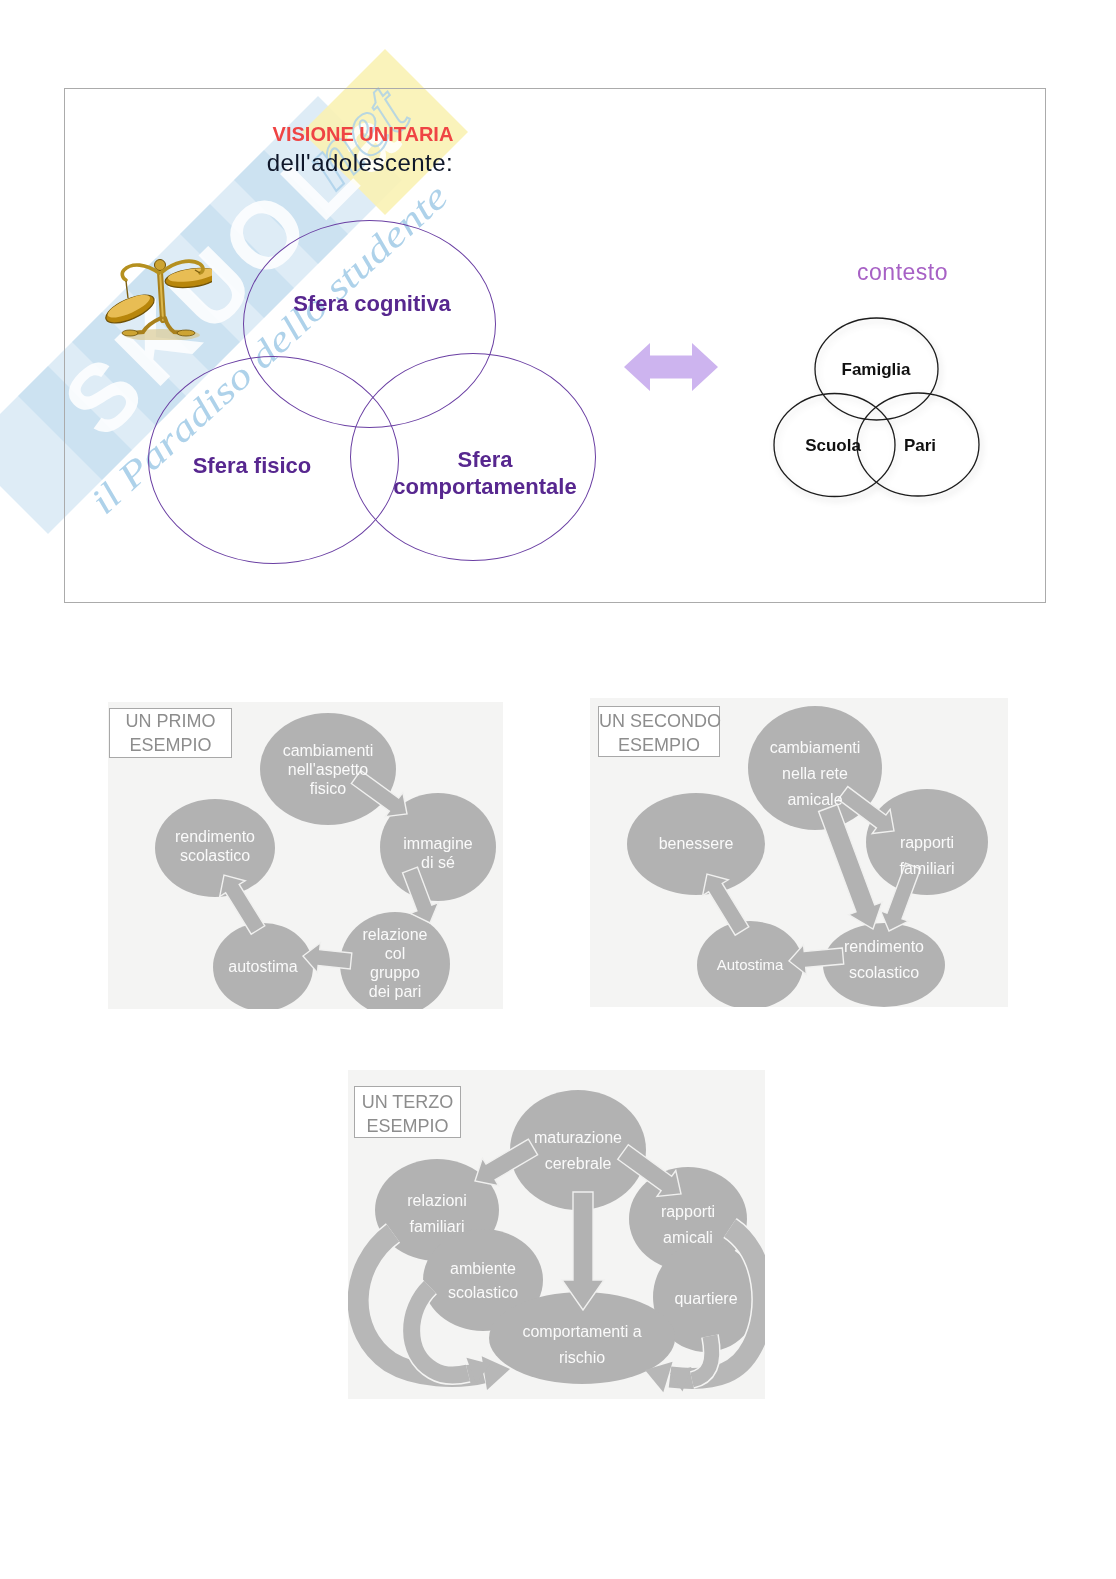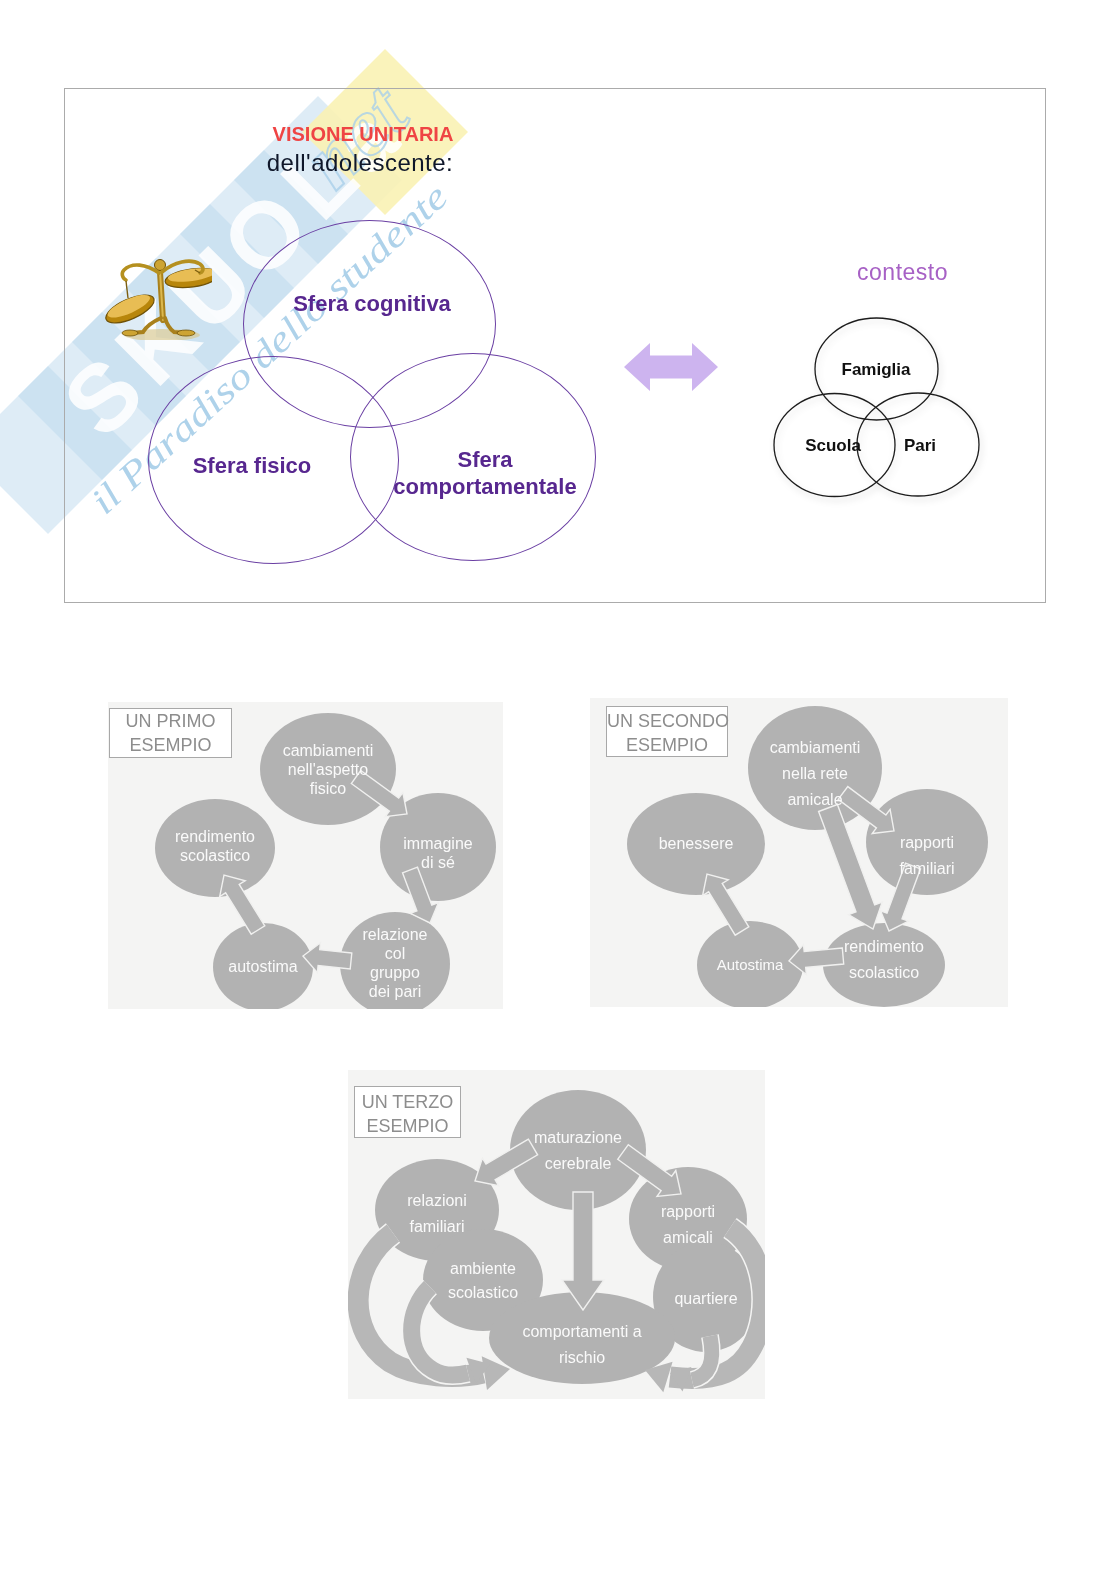--- a/index.html
+++ b/index.html
@@ -109,21 +109,21 @@
       <polygon points="228.6,113.5 266.0,213.9 258.5,216.7 283.0,231.0 292.2,204.1 284.7,206.9 247.4,106.5" fill="#b2b2b2" stroke="#f0f0ef" stroke-width="1.4"></polygon>
       <polygon points="315.5,165.2 297.0,215.2 290.5,212.8 299.0,233.0 318.6,223.2 312.0,220.8 330.5,170.8" fill="#b2b2b2" stroke="#f0f0ef" stroke-width="1.4"></polygon>
       <polygon points="252.3,250.0 214.2,253.6 213.5,246.6 199.0,263.0 216.3,276.5 215.7,269.5 253.7,266.0" fill="#b2b2b2" stroke="#f0f0ef" stroke-width="1.4"></polygon>
       <polygon points="158.8,228.8 132.2,185.4 138.2,181.8 117.0,176.0 112.6,197.5 118.6,193.8 145.2,237.2" fill="#b2b2b2" stroke="#f0f0ef" stroke-width="1.4"></polygon>
       <text x="225" y="55" font-size="16" fill="#fafafa" font-weight="normal" text-anchor="middle" font-family="Liberation Sans, sans-serif"><tspan x="225" dy="0">cambiamenti</tspan><tspan x="225" dy="26">nella rete</tspan><tspan x="225" dy="26">amicale</tspan></text>
       <text x="337" y="150" font-size="16" fill="#fafafa" font-weight="normal" text-anchor="middle" font-family="Liberation Sans, sans-serif"><tspan x="337" dy="0">rapporti</tspan><tspan x="337" dy="26">familiari</tspan></text>
       <text x="106" y="151" font-size="16" fill="#fafafa" font-weight="normal" text-anchor="middle" font-family="Liberation Sans, sans-serif"><tspan x="106" dy="0">benessere</tspan></text>
       <text x="160" y="272" font-size="15" fill="#fafafa" font-weight="normal" text-anchor="middle" font-family="Liberation Sans, sans-serif"><tspan x="160" dy="0">Autostima</tspan></text>
       <text x="294" y="254" font-size="16" fill="#fafafa" font-weight="normal" text-anchor="middle" font-family="Liberation Sans, sans-serif"><tspan x="294" dy="0">rendimento</tspan><tspan x="294" dy="26">scolastico</tspan></text>
     </svg>
-    <div class="plabel" style="left:8px;top:8px;width:122px;height:51px;padding-top:2px;box-sizing:border-box;margin-left:8px;">UN SECONDO<br>ESEMPIO</div>
+    <div class="plabel" style="left:8px;top:8px;width:122px;height:51px;padding-top:2px;box-sizing:border-box;">UN SECONDO<br>ESEMPIO</div>
   </div>
 <div class="abs panel" style="left:348px;top:1070px;width:417px;height:329px;">
     <svg width="417" height="329" viewBox="0 0 417 329" style="position:absolute;left:0;top:0">
       <ellipse cx="230" cy="80" rx="68" ry="60" fill="#b2b2b2"></ellipse>
       <ellipse cx="89" cy="140" rx="62" ry="51" fill="#b2b2b2"></ellipse>
       <ellipse cx="340" cy="149" rx="59" ry="52" fill="#b2b2b2"></ellipse>
       <ellipse cx="135" cy="210" rx="60" ry="51" fill="#b2b2b2"></ellipse>
       <ellipse cx="358" cy="227" rx="53" ry="55" fill="#b2b2b2"></ellipse>
       <ellipse cx="234" cy="268" rx="93" ry="46" fill="#b2b2b2"></ellipse>
       <path d="M45,163 C0,196 -2,262 42,292 C68,308 110,309 135,303" stroke="#f4f4f3" stroke-width="24" fill="none"></path>

